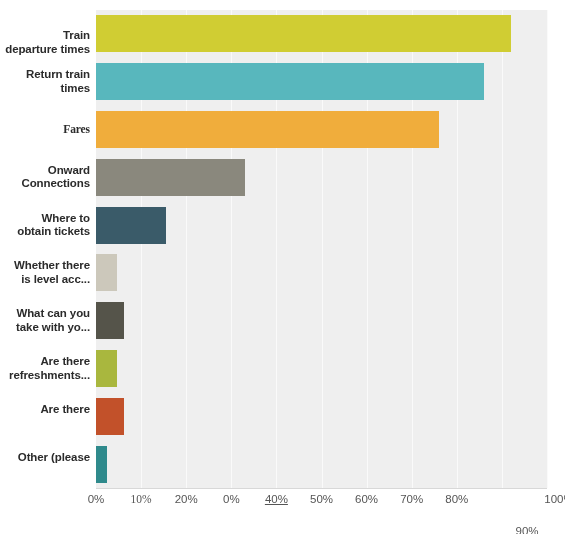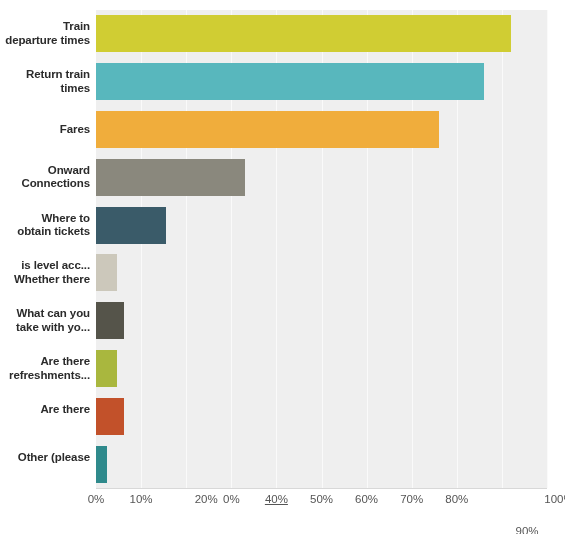--- a/index.html
+++ b/index.html
@@ -104,42 +104,42 @@
     color: #555555;
     white-space: nowrap;
   }
 </style>
 </head>
 <body>
 
 <div id="chart-root">
 
   <div id="y-axis-labels">
-      <div class="cat-label" style="top: 10px; color: rgb(43, 43, 43); margin-left: 44px;">
+      <div class="cat-label" style="top: 19px; color: rgb(43, 43, 43); margin-left: 44px;">
         <span class="lbl-inner">Train</span>
         <span class="lbl-inner">departure times</span>
       </div>
       <div class="cat-label" style="top: 58.2px; color: rgb(43, 43, 43);">
         <span class="lbl-inner">Return train</span>
         <span class="lbl-inner">times</span>
       </div>
-      <div class="cat-label" style="top: 112.75px; color: rgb(43, 43, 43);">
+      <div class="cat-label" style="top: 112.75px; color: rgb(43, 43, 43); font-family: Liberation Serif, serif;">
         <span class="lbl-inner">Fares</span>
       </div>
       <div class="cat-label" style="top: 153.8px; color: rgb(43, 43, 43); padding-left: 9px;">
         <span class="lbl-inner">Onward</span>
         <span class="lbl-inner">Connections</span>
       </div>
       <div class="cat-label" style="top: 201.6px; color: rgb(43, 43, 43);">
         <span class="lbl-inner">Where to</span>
         <span class="lbl-inner">obtain tickets</span>
       </div>
       <div class="cat-label" style="top: 249.4px; color: rgb(43, 43, 43);">
+        <span class="lbl-inner">Whether there</span>
         <span class="lbl-inner">is level acc...</span>
-        <span class="lbl-inner">Whether there</span>
       </div>
       <div class="cat-label" style="top: 297.2px; color: rgb(43, 43, 43);">
         <span class="lbl-inner">What can you</span>
         <span class="lbl-inner">take with yo...</span>
       </div>
       <div class="cat-label" style="top: 345px; color: rgb(43, 43, 43);">
         <span class="lbl-inner">Are there</span>
         <span class="lbl-inner">refreshments...</span>
       </div>
       <div class="cat-label" style="top: 392.8px; color: rgb(43, 43, 43);">
@@ -173,22 +173,22 @@
         <div class="bar" title="What can you take with yo...: 6.2%" style="top: 292.2px; width: 27.962px; background: rgb(85, 84, 74);"></div>
         <div class="bar" title="Are there refreshments...: 4.7%" style="top: 340px; width: 21.197px; background: rgb(169, 183, 62);"></div>
         <div class="bar" title="Are there lavatories...: 6.2%" style="top: 387.8px; width: 27.962px; background: rgb(194, 81, 42);"></div>
         <div class="bar" title="Other (please specify): 2.4%" style="top: 435.6px; width: 10.824px; background: rgb(47, 138, 140);"></div>
       </div>
   </div>
 
   <div id="x-axis-baseline"></div>
   <div id="x-axis-labels">
       <div class="tick-label" style="left: 96px; color: rgb(85, 85, 85);">0%</div>
-      <div class="tick-label" style="left: 141.1px; color: rgb(85, 85, 85);">10%</div>
-      <div class="tick-label" style="left: 186.2px; color: rgb(85, 85, 85); margin-left: 20px;">20%</div>
+      <div class="tick-label" style="left: 141.1px; color: rgb(85, 85, 85); font-family: Liberation Serif, serif;">10%</div>
+      <div class="tick-label" style="left: 186.2px; color: rgb(85, 85, 85);">20%</div>
       <div class="tick-label" style="left: 231.3px; color: rgb(85, 85, 85);">0%</div>
       <div class="tick-label" style="left: 276.4px; color: rgb(85, 85, 85); text-decoration: underline;">40%</div>
       <div class="tick-label" style="left: 321.5px; color: rgb(85, 85, 85);">50%</div>
       <div class="tick-label" style="left: 366.6px; color: rgb(85, 85, 85);">60%</div>
       <div class="tick-label" style="left: 411.7px; color: rgb(85, 85, 85);">70%</div>
       <div class="tick-label" style="left: 456.8px; color: rgb(85, 85, 85);">80%</div>
       <div class="tick-label" style="left: 527px; color: rgb(85, 85, 85); margin-top: 32px;">90%</div>
       <div class="tick-label" style="left: 547px; color: rgb(85, 85, 85); margin-left: 12px;">100%</div>
     </div>
 

